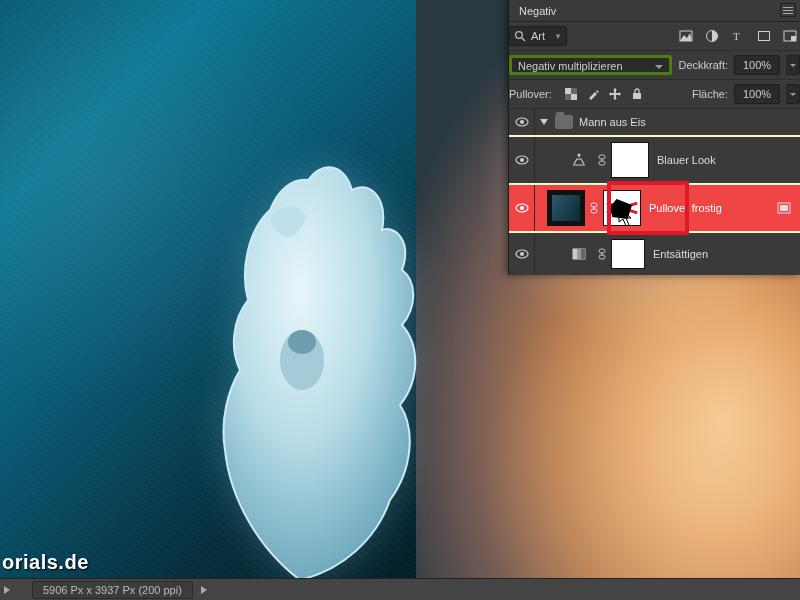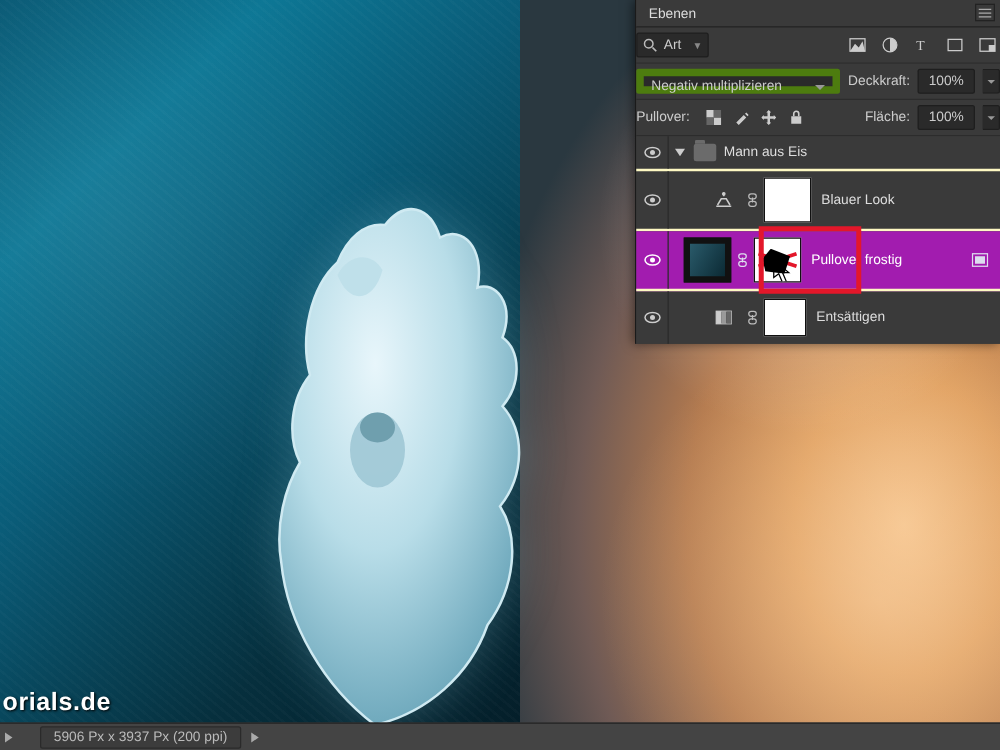--- a/index.html
+++ b/index.html
@@ -27,21 +27,21 @@
   .panel-tab { background:#3a3a3a; height:22px; display:flex; align-items:center; padding:0 10px; border-bottom:1px solid #222; position:relative;}
   .panel-tab .tabname { color:#ddd; font-size:11px; }
   .panel-tab .menub { position:absolute; right:4px; top:3px; width:16px; height:14px; background:#3a3a3a; border:1px solid #222; display:flex; flex-direction:column; justify-content:center; gap:2px; padding:2px;}
   .panel-tab .menub span{height:1px;background:#aaa;}
   .row { display:flex; align-items:center; padding:4px 0; gap:6px; border-bottom:1px solid #2c2c2c; background:#3a3a3a;}
   .filterbox { display:flex; align-items:center; background:#2a2a2a; border:1px solid #1e1e1e; border-radius:2px; height:20px; padding:0 4px; gap:3px;}
   .filterbox .mag { width:12px; height:12px; }
   .filterbox .lbl { color:#ccc; font-size:11px; padding:0 6px 0 2px; }
   .filterbox .dd { color:#888; font-size:8px; }
   .iconbtn { width:20px; height:18px; display:inline-flex; align-items:center; justify-content:center; color:#ccc; }
-  .select { background:#2a2a2a; border:6px solid #4d7c0f; height:20px; color:#ccc; font-size:11px; padding:2px 18px 2px 6px; position:relative; flex:1; border-radius:2px;}
+  .select { background:#2a2a2a; border:3px solid #4d7c0f; height:20px; color:#ccc; font-size:11px; padding:2px 18px 2px 6px; position:relative; flex:1; border-radius:2px;}
   .select::after{ content:""; position:absolute; right:6px; top:7px; border:4px solid transparent; border-top-color:#999;}
   .numbox { background:#2a2a2a; border:1px solid #1e1e1e; width:46px; height:20px; color:#ccc; font-size:11px; text-align:center; line-height:18px; border-radius:2px; position:relative;}
   .stepbtn { width:14px; height:20px; background:#2a2a2a; border:1px solid #1e1e1e; border-left:none; display:flex; align-items:center; justify-content:center; border-radius:0 2px 2px 0;}
   .stepbtn::after{content:"";border:3px solid transparent;border-top-color:#999;margin-top:3px;}
   .small-lbl{ color:#ccc; font-size:11px; }
   .lockrow .icons { display:flex; gap:8px; margin-left:6px;}
   .lockrow .icons .ic{ width:14px; height:14px; display:inline-flex; align-items:center; justify-content:center; color:#999;}
   .layers { background:#3a3a3a; }
   .grouprow, .layerrow { display:flex; align-items:center; height:48px; border-bottom:2px solid #fef9c3; position:relative; padding-right:8px;}
   .grouprow { height:28px; }
@@ -52,21 +52,21 @@
   .foldericon::before{content:"";position:absolute;top:-3px;left:1px;width:8px;height:3px;background:#6b6b6b;border-radius:1px 1px 0 0;}
   .grouprow .gname{ color:#ddd; font-size:11px; }
   .layerrow .content{ display:flex; align-items:center; padding-left:30px; gap:4px; flex:1; height:100%;}
   .adj-icons{ display:flex; align-items:center; gap:6px; width:28px; justify-content:center;}
   .thumb{ width:38px; height:36px; border:1px solid #111; background:#fff; flex:none;}
   .thumb.mask{ background:#fff; }
   .thumb.imgdark{ background:#111; position:relative;}
   .thumb.imgdark::after{content:"";position:absolute;inset:4px;background:linear-gradient(120deg,#2a5a6a,#0b2a34);}
   .lname{ color:#ddd; font-size:11px; margin-left:4px; flex:1; white-space:nowrap; overflow:hidden; text-overflow:ellipsis;}
   .link-icon{ width:10px; height:12px; }
-  .layerrow.selected{ background:#a21caf; }
+  .layerrow.selected{ background:#ef4444; }
   .layerrow.selected .lname{ color:#fff; }
   .fx-badge{ width:16px; height:14px; color:#ccc; display:flex; align-items:center; justify-content:center; font-size:9px;}
   .redbox{ position:absolute; border:4px solid #e3172a; pointer-events:none; }
   .cursor{ position:absolute; width:16px; height:20px; }
   .cross{ position:absolute; inset:0; }
   .cross::before, .cross::after{ content:""; position:absolute; background:#e3172a; }
   .cross::before{ left:2px; right:2px; top:50%; height:3px; transform:translateY(-50%) rotate(18deg);}
   .cross::after{ left:2px; right:2px; top:50%; height:3px; transform:translateY(-50%) rotate(-18deg);}
   .thumb.maskshape{ background:#fff; position:relative; overflow:hidden;}
   .thumb.maskshape::after{content:"";position:absolute;left:6px;top:8px;width:22px;height:20px;background:#000;clip-path:polygon(0 40%, 30% 0, 100% 30%, 80% 100%, 10% 90%);}
@@ -121,21 +121,21 @@
   <div class="status-seg">5906 Px x 3937 Px (200 ppi)</div>
   <span class="doc-arrow" style="margin-left:4px">
     <svg width="10" height="10" viewBox="0 0 10 10">
         <path d="M2 1 L8 5 L2 9 Z" fill="#aaa"></path>
       </svg>
   </span>
 </div>
 
 <div class="panel">
   <div class="panel-tab">
-    <span class="tabname">Ebenen</span>
+    <span class="tabname">Negativ</span>
     <div class="menub">
         <span></span>
         <span></span>
         <span></span>
       </div>
   </div>
 
   <div class="row">
     <div class="filterbox">
       <svg class="mag" viewBox="0 0 12 12">

